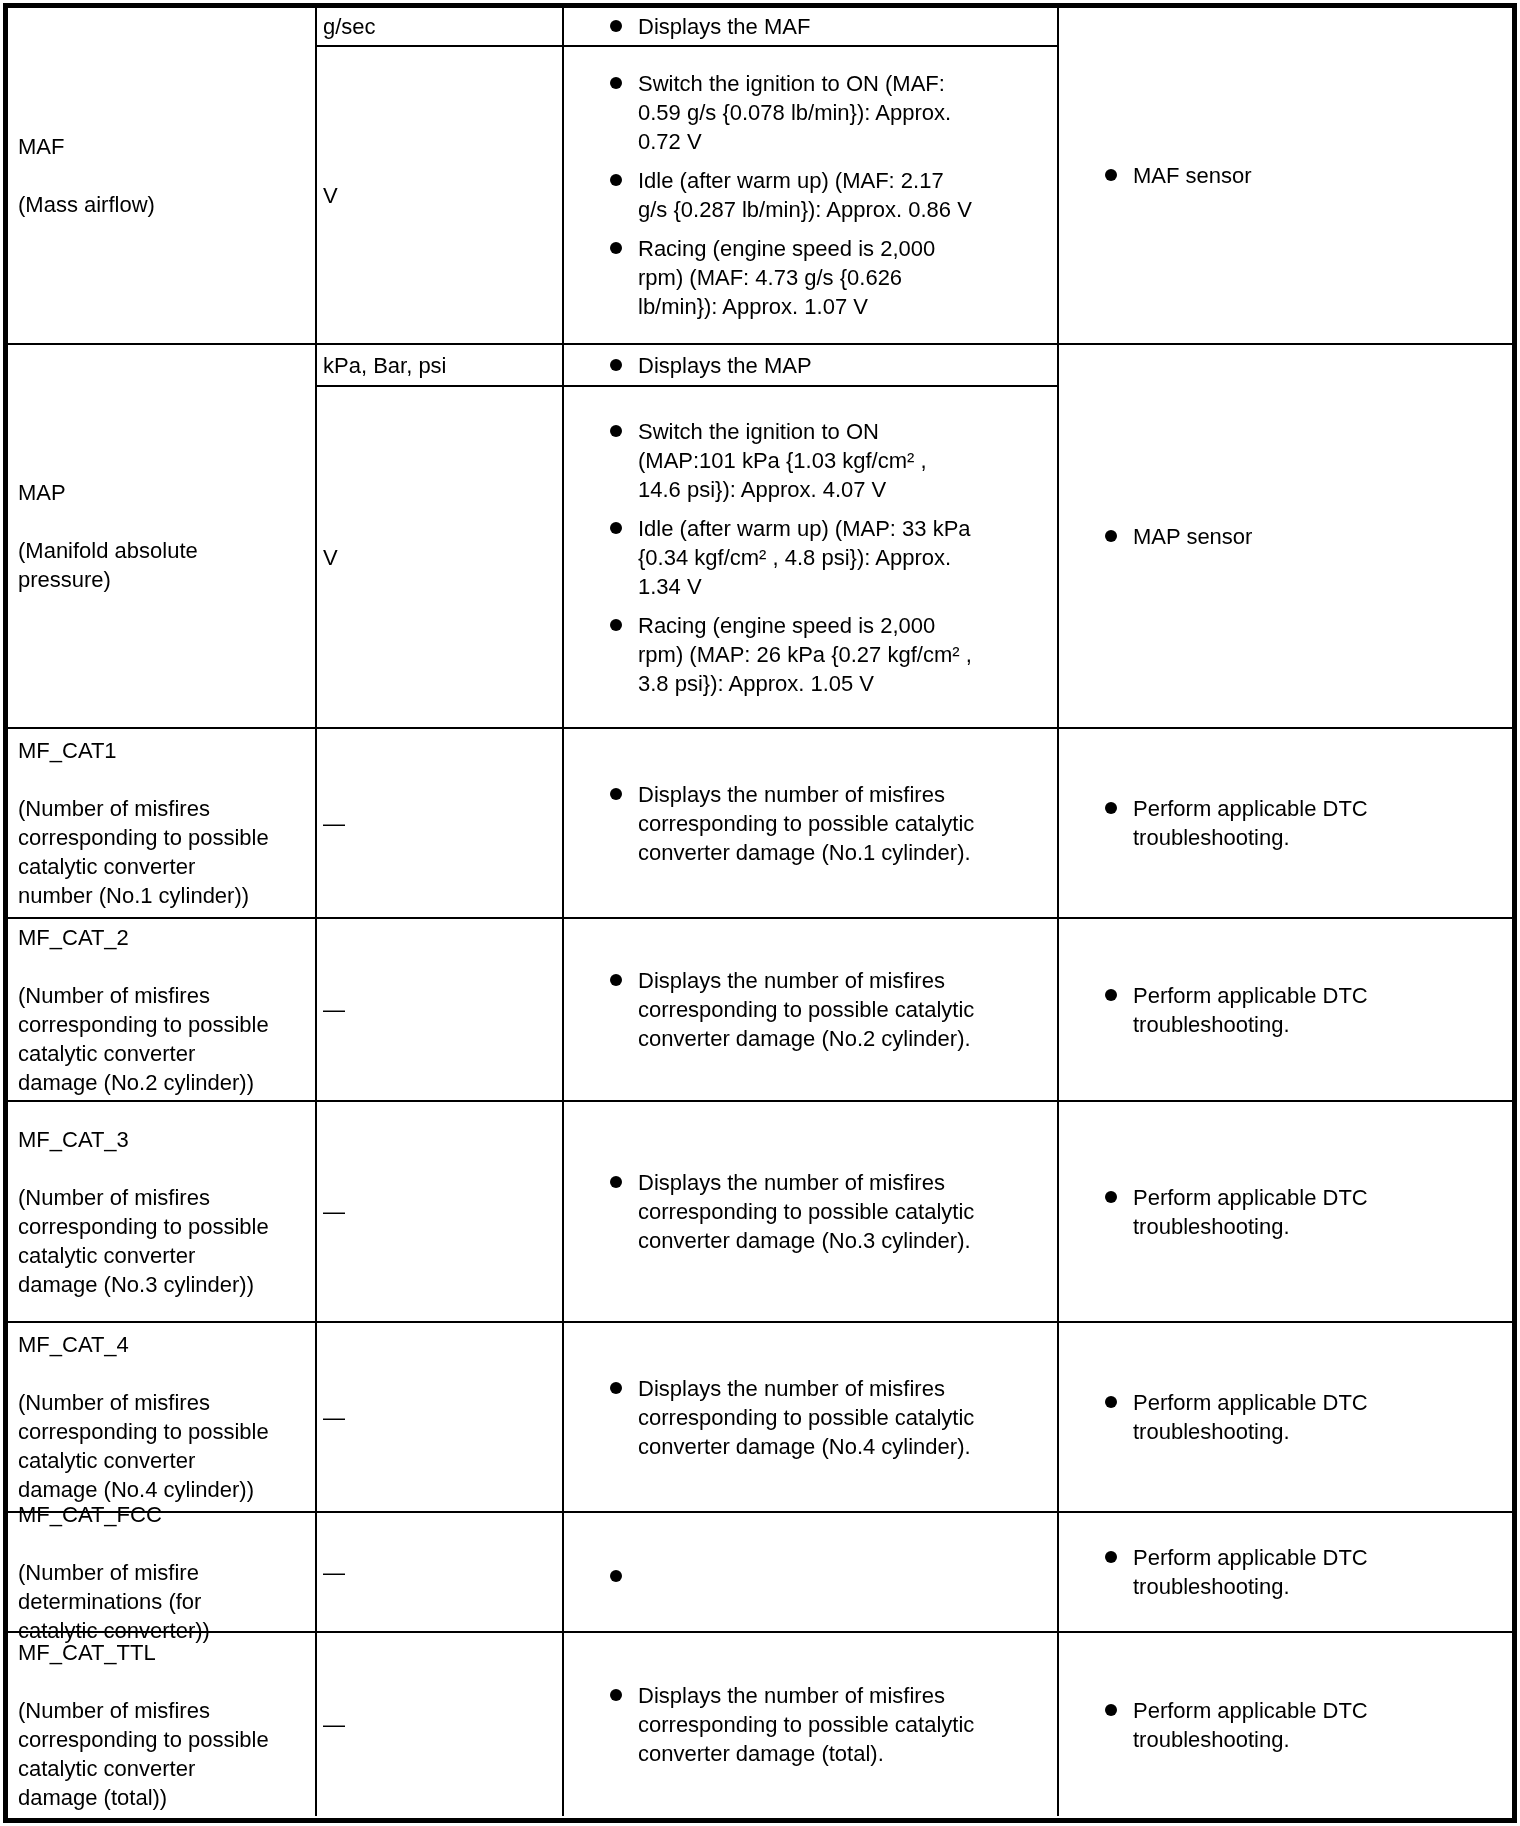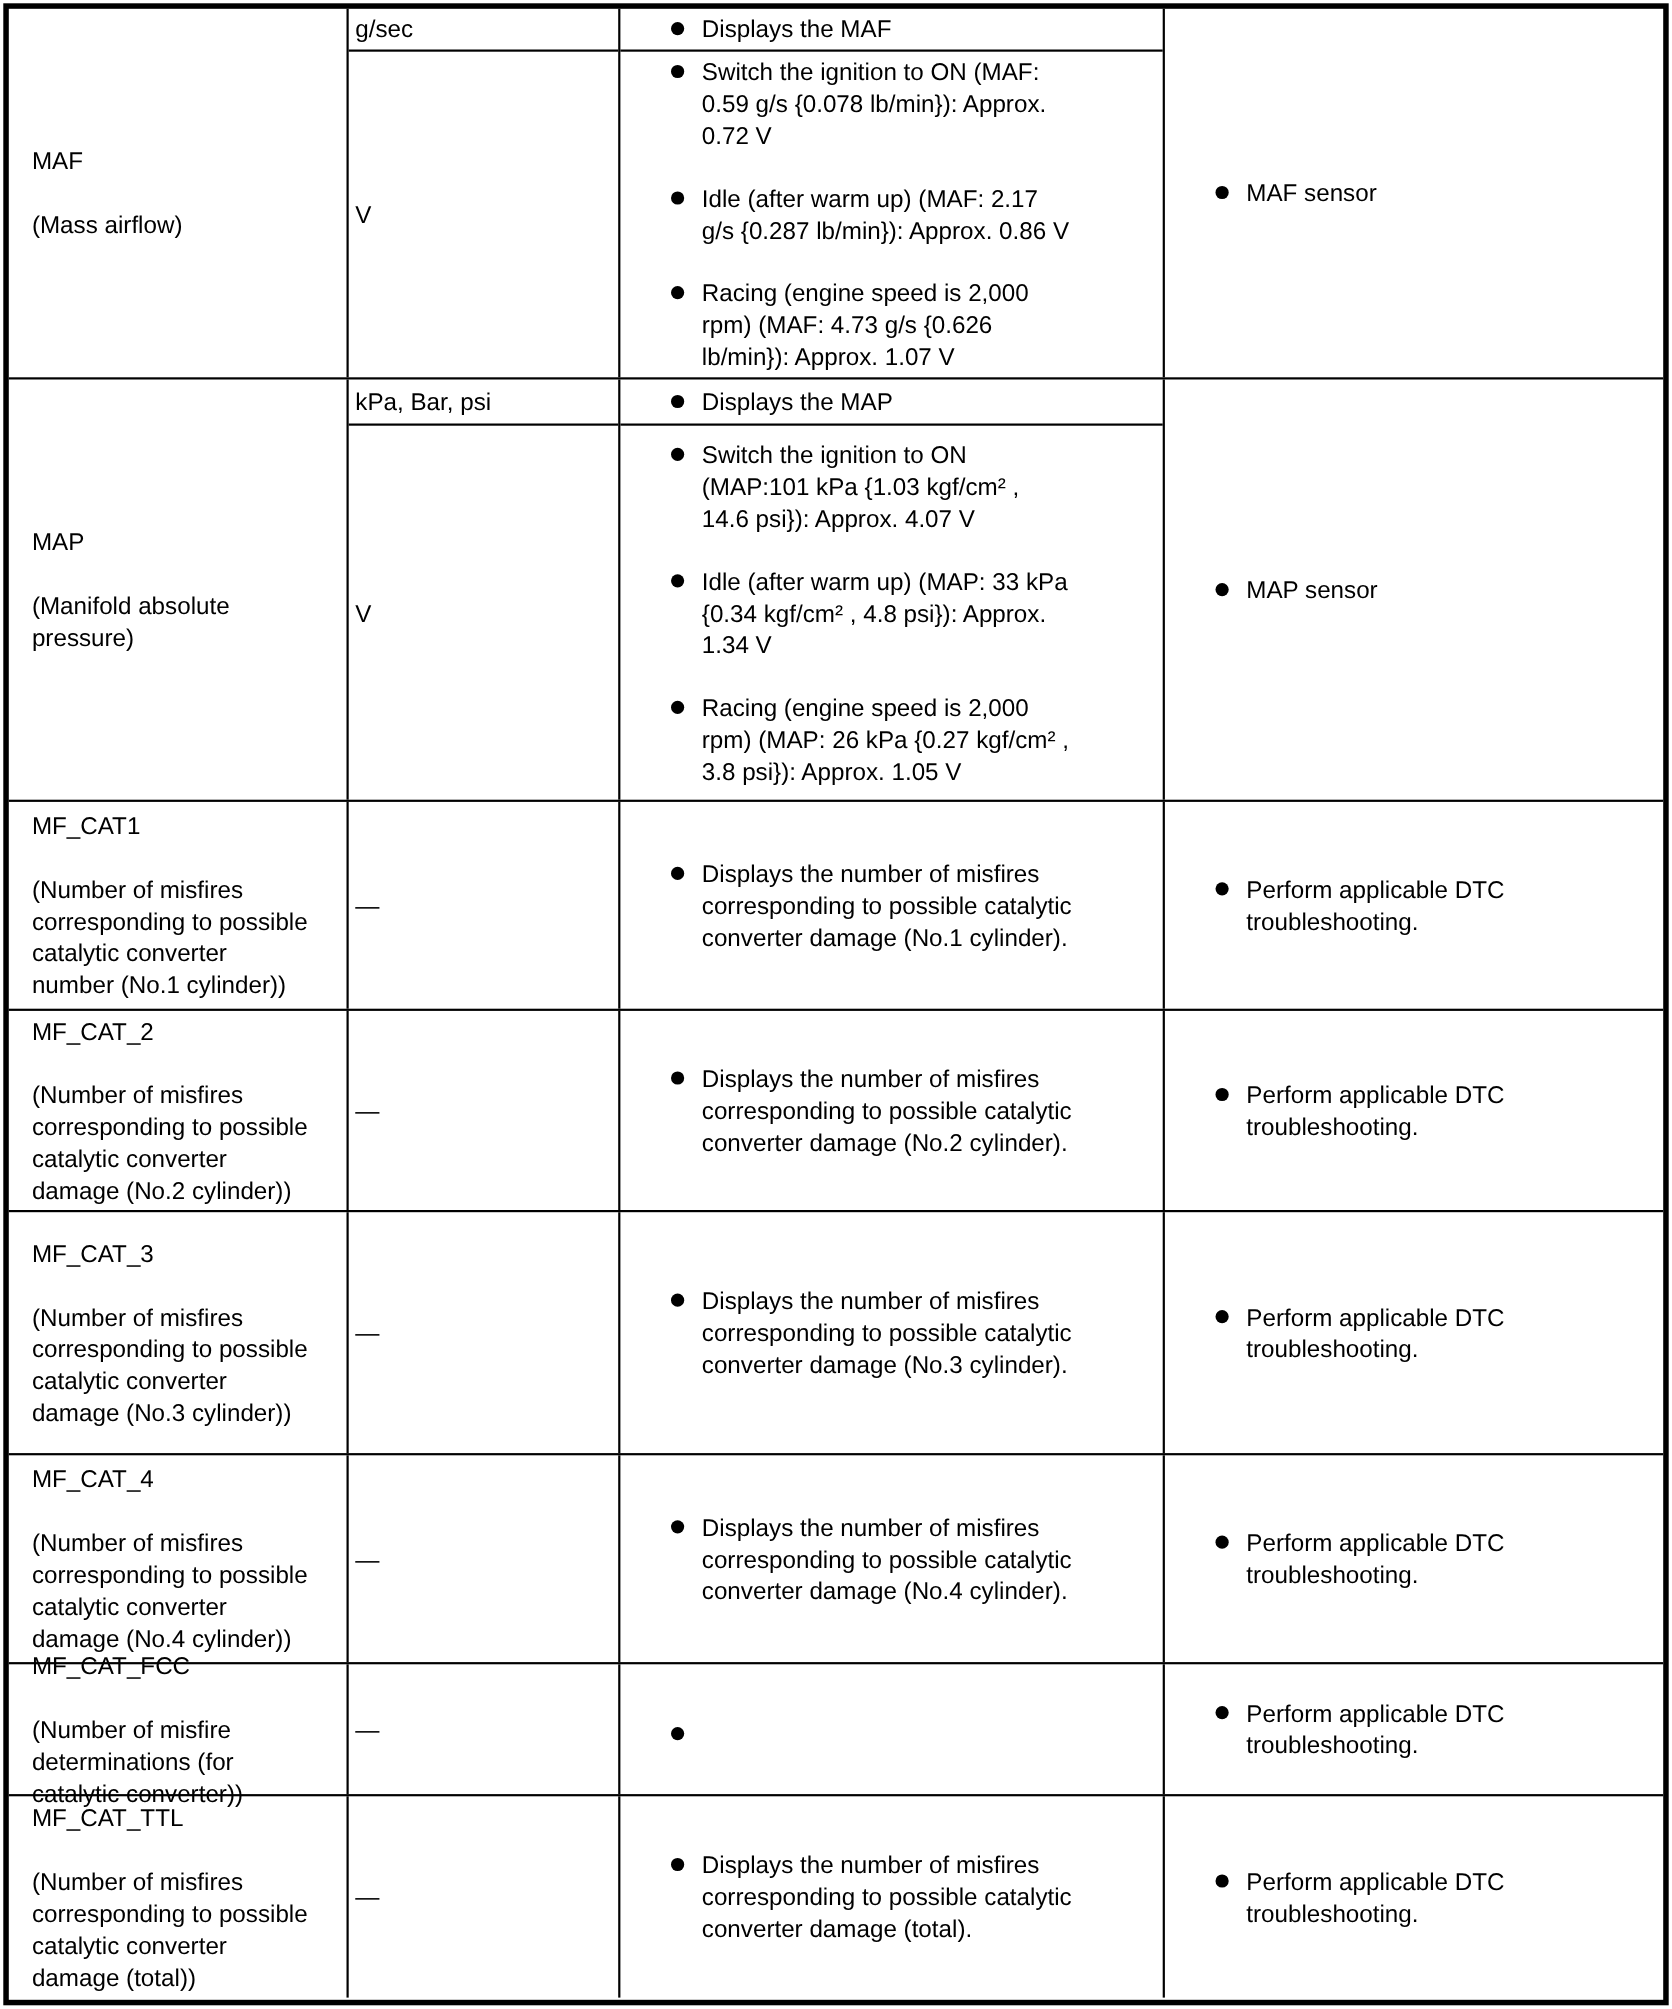--- a/index.html
+++ b/index.html
@@ -30,39 +30,39 @@
   .r-maf  { height: 335px; }
   .r-map  { height: 384px; }
   .r-cat1 { height: 190px; }
   .r-cat2 { height: 183px; }
   .r-cat3 { height: 221px; }
   .r-cat4 { height: 190px; }
   .r-fcc  { height: 120px; }
   .r-ttl  { height: 185px; }
 
   .cell { height: 100%; }
-  .c1 { width: 307px; display: flex; align-items: center; padding: 4px 10px 4px 21px; }
+  .c1 { width: 307px; display: flex; align-items: center; padding: 4px 10px 4px 10px; }
   .c2 { width: 247px; border-left: 2px solid #000; }
   .c3 { width: 495px; border-left: 2px solid #000; }
   .c4 { width: 455px; border-left: 2px solid #000; display: flex; align-items: center; }
   .c2.simple { display: flex; align-items: center; padding-left: 6px; }
   .c3.simple { display: flex; align-items: center; }
 
   .subcol { display: flex; flex-direction: column; }
   .subtop { flex: 0 0 auto; border-bottom: 2px solid #000; display: flex; align-items: center; }
   .st-maf { height: 39px; }
   .st-map { height: 42px; }
   .subbottom { flex: 1 1 auto; display: flex; align-items: center; }
   .padunit { padding-left: 6px; }
 
   .pre { white-space: pre-wrap; }
 
   .blist { width: 100%; padding-left: 46px; padding-right: 27px; }
   .bitem { display: flex; align-items: flex-start; }
-  .bitem + .bitem { margin-top: 28px; }
+  .bitem + .bitem { margin-top: 10px; }
   .bdot {
     flex: 0 0 12px;
     width: 12px; height: 12px;
     border-radius: 50%;
     background: #000;
     margin: 8px 16px 0 0;
   }
   .btext { white-space: pre-wrap; }
 </style>
 </head>

